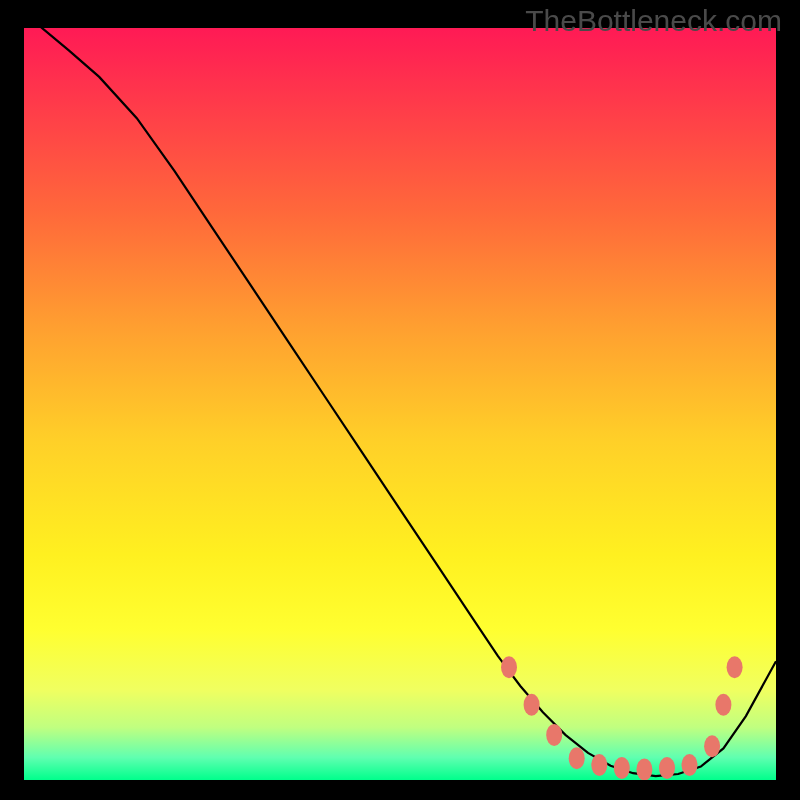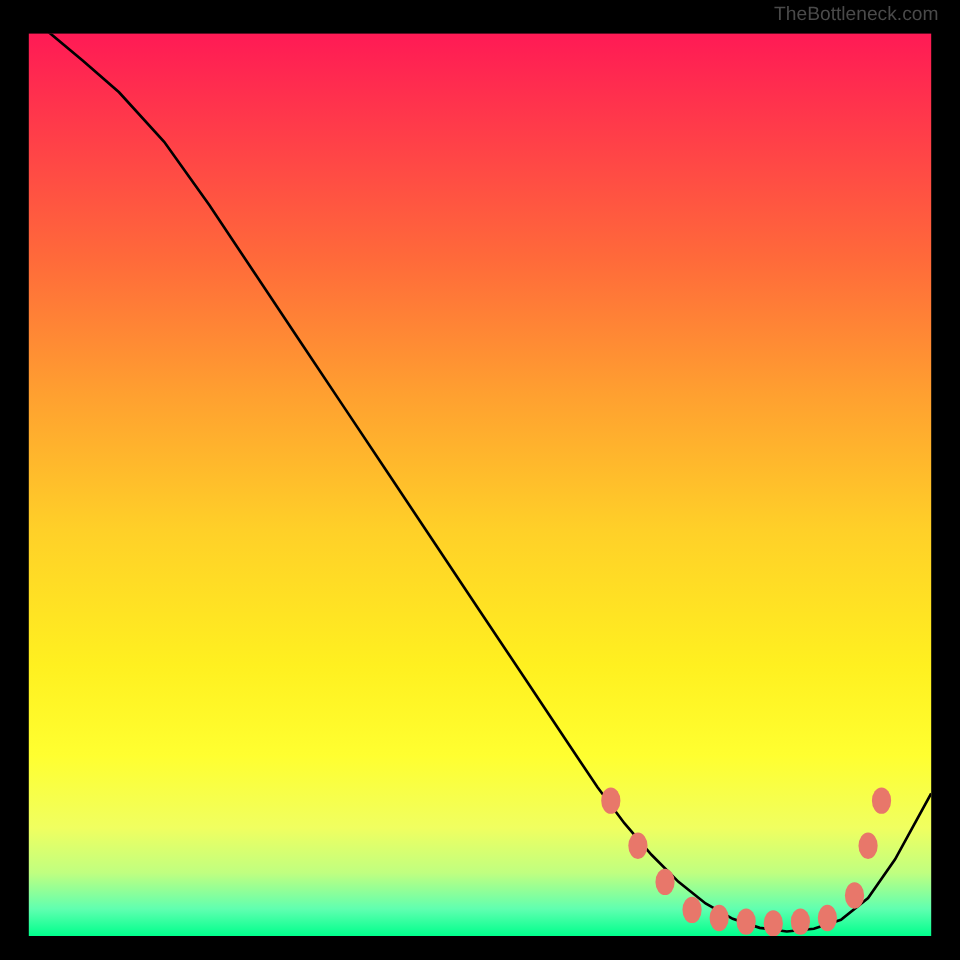--- a/index.html
+++ b/index.html
@@ -9,21 +9,21 @@
     background: #000;
     font-family: Arial, sans-serif;
     position: relative;
     overflow: hidden;
   }
   .watermark {
     position: absolute;
     top: 4px;
     right: 18px;
     color: #4a4a4a;
-    font-size: 16px;
+    font-size: 30px;
     font-weight: 500;
     z-index: 10;
   }
   .plot-area {
     position: absolute;
     top: 28px;
     left: 24px;
     width: 752px;
     height: 752px;
     background: linear-gradient(to bottom,

